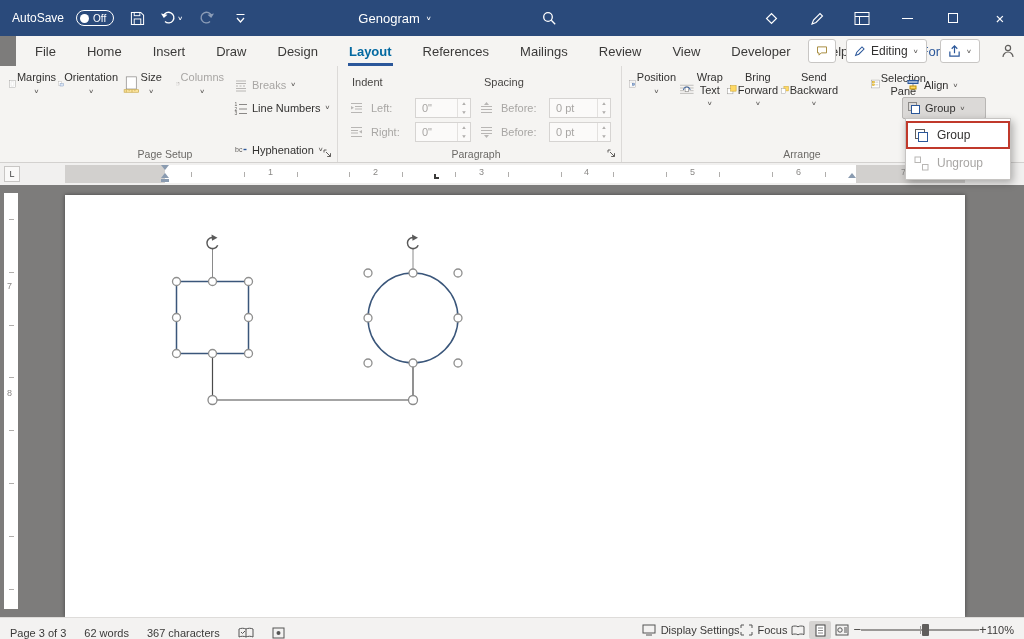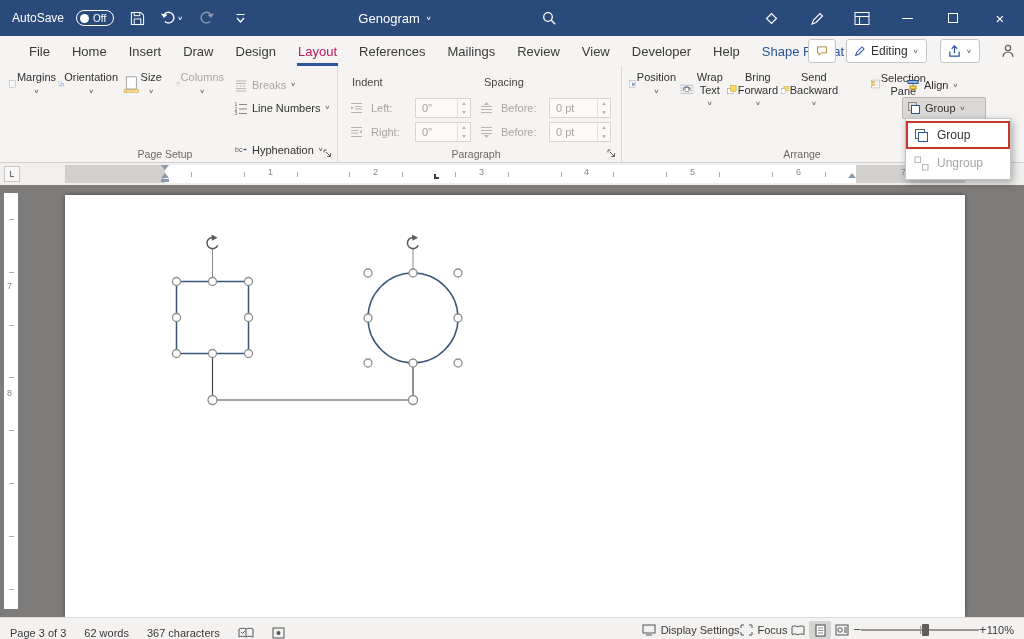--- a/index.html
+++ b/index.html
@@ -15,23 +15,23 @@
   .autosave-state { font-size:10px; color:#fff; }
   .tb-icon { display:flex; align-items:center; justify-content:center; height:26px; min-width:22px; }
   .tb-icon.disabled { opacity:.45; }
   .tb-title { position:absolute; left:330px; top:0; width:130px; height:36px; display:flex; align-items:center; justify-content:center; gap:6px; font-size:13px; }
   .tb-search { position:absolute; left:538px; top:5px; }
   .tb-right-icon { position:absolute; top:5px; }
   .win-btn { position:absolute; top:0; height:36px; width:46px; display:flex; align-items:center; justify-content:center; }
   .chevw { font-size:8px; color:#fff; display:inline-block; transform:scaleY(.7); }
 
   
-  .tabsrow { position:absolute; top:36px; left:0; right:0; height:30px; background:#f5f4f2; display:flex; align-items:stretch; padding-left:18px; }
+  .tabsrow { position:absolute; top:36px; left:16px; right:0; height:30px; background:#f5f4f2; display:flex; align-items:stretch; padding-left:8px;gap:9px; }
   .tab { position:relative; padding:0 11px; display:flex; align-items:center; font-size:13px; color:#3b3a39; white-space:nowrap; }
-  .tab.active { color:#be185d; font-weight:normal; }
+  .tab.active { color:#0369a1; font-weight:bold; }
   .tab.active::after { content:""; position:absolute; left:10px; right:10px; bottom:0; height:3px; background:#2b579a; }
   .tab.contextual { color:#2b579a; }
   .tabs-right { position:absolute; right:0; top:36px; height:30px; }
   .pill-btn { position:absolute; top:3px; height:24px; border:1px solid #c8c6c4; border-radius:3px; background:#fff; display:flex; align-items:center; gap:5px; padding:0 7px; font-size:12px; color:#323130; }
 
   
   .ribbon { position:absolute; top:66px; left:0; right:0; height:97px; background:#f5f4f2; border-bottom:1px solid #d3d1cf; }
   .rgroup { position:absolute; top:0; height:96px; border-right:1px solid #dcdad8; }
   .grouplabel { position:absolute; bottom:2px; font-size:10.5px; color:#6b6966; text-align:center; }
   .launcher { position:absolute; right:4px; bottom:3px; width:12px; height:12px; display:flex; align-items:center; justify-content:center; }

